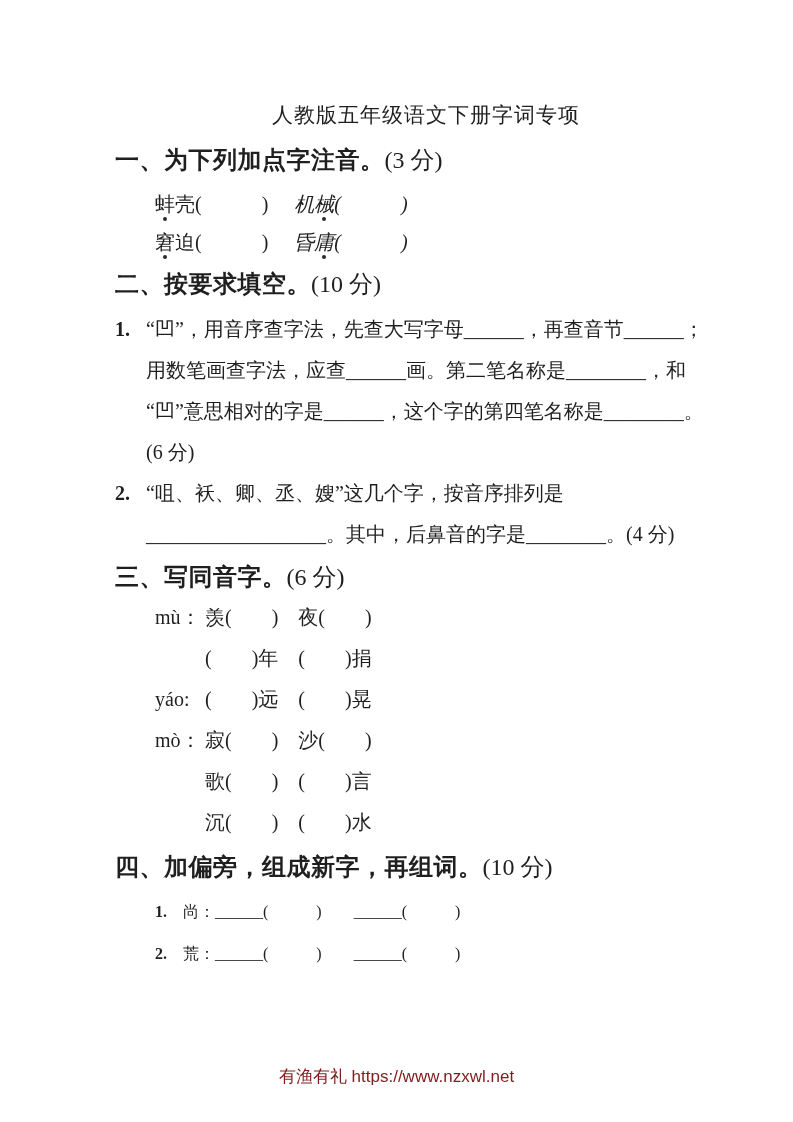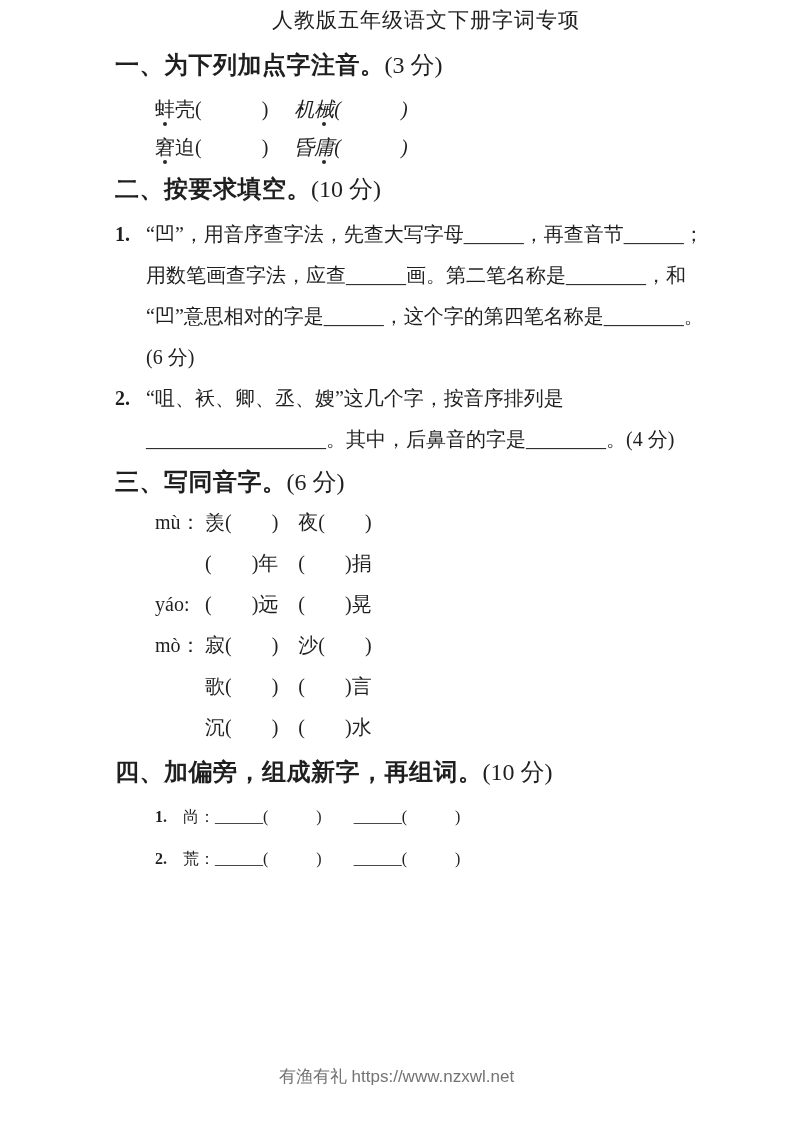--- a/index.html
+++ b/index.html
@@ -6,21 +6,21 @@
   .page{
     position:relative;
     width:793px;height:1122px;
     background:#ffffff;
     font-family:"Liberation Serif","DejaVu Serif",serif;
     color:#1f1f1f;
     overflow:hidden;
   }
   .content{padding:0 56px 0 115px;}
   .title-row{
-    height:40px;line-height:40px;
+    margin-top:95px;height:40px;line-height:40px;
     text-align:center;font-size:21px;letter-spacing:1px;
   }
   .sec-head{height:40px;line-height:40px;font-size:24px;white-space:pre;}
   .sec-head .hd{
     font-family:"Liberation Sans","DejaVu Sans",sans-serif;
     font-weight:700;letter-spacing:0.5px;
   }
   .sec-head .score{font-weight:400;font-family:"Liberation Serif","DejaVu Serif",serif;}
   .line{height:41px;line-height:41px;font-size:20px;white-space:pre;}
   .row38{height:38px;line-height:38px;font-size:20px;white-space:pre;padding-left:40px;}
@@ -34,21 +34,21 @@
   .numbered .num{position:absolute;left:0;top:0;font-weight:700;}
   .indent1{padding-left:31px;}
   .s3-line{padding-left:40px;}
   .s3-line .py{display:inline-block;width:50px;}
   .s3-cont{padding-left:90px;}
   .s4-item{height:42px;line-height:42px;font-size:16px;white-space:pre;padding-left:40px;position:relative;}
   .s4-item .num{font-weight:700;}
   .mt3{margin-top:3px;}.mt5{margin-top:5px;}.mt2{margin-top:2px;}.mt4{margin-top:4px;}
   .footer{
     position:absolute;left:0;top:1057px;width:100%;height:40px;line-height:40px;
-    text-align:center;font-size:17px;color:#737373;
+    text-align:center;font-size:17px;color:#7f1d1d;
     font-family:"Liberation Sans","DejaVu Sans",sans-serif;
   }
 </style>
 </head>
 <body>
 
 <div class="page">
   <div class="content">
 
     <div class="title-row">人教版五年级语文下册字词专项</div>

